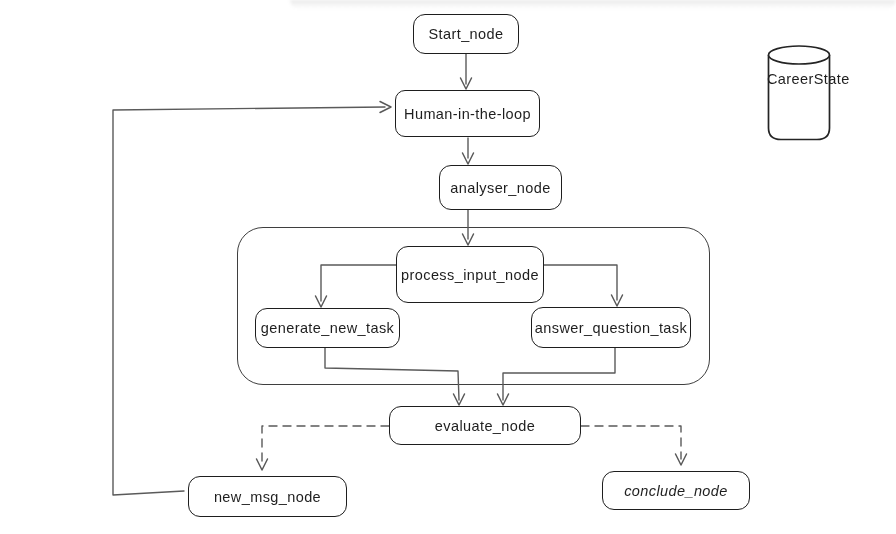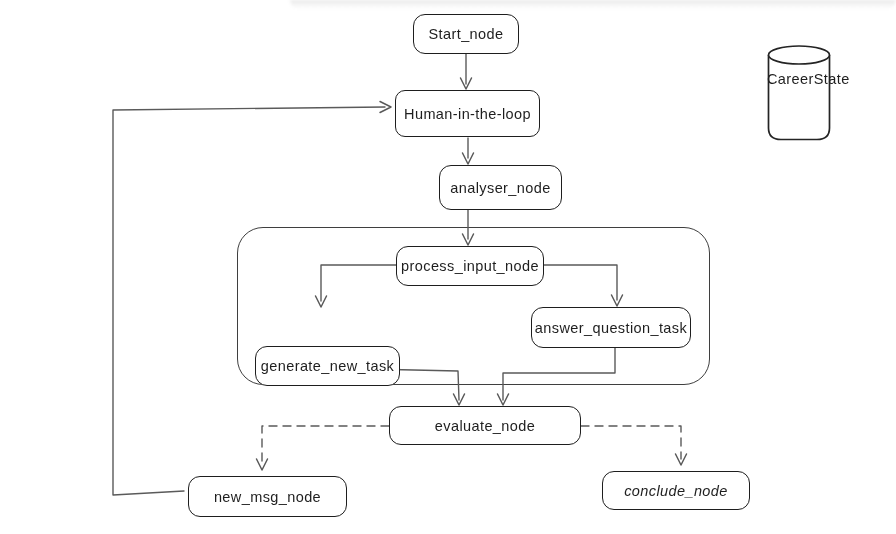--- a/index.html
+++ b/index.html
@@ -44,22 +44,22 @@
     align-items: center;
     justify-content: center;
     font-size: 14.5px;
     letter-spacing: 0.4px;
     color: #1e1e1e;
     white-space: nowrap;
   }
   .node-start            { left: 413px; top: 14px;  width: 106px; height: 40px; }
   .node-human            { left: 395px; top: 90px;  width: 145px; height: 47px; border-radius: 10px; }
   .node-analyser         { left: 407px; top: 165px; width: 123px; height: 45px; margin-left: 32px; }
-  .node-process          { left: 396px; top: 246px; width: 148px; height: 40px; }
-  .node-generate         { left: 255px; top: 308px; width: 145px; height: 40px; margin-top: 38px; }
+  .node-process          { left: 396px; top: 246px; width: 148px; height: 57px; }
+  .node-generate         { left: 255px; top: 308px; width: 145px; height: 40px; }
   .node-answer           { left: 531px; top: 307px; width: 160px; height: 41px; }
   .node-evaluate         { left: 389px; top: 406px; width: 192px; height: 39px; }
   .node-newmsg           { left: 188px; top: 476px; width: 159px; height: 41px; }
   .node-conclude         { left: 602px; top: 471px; width: 148px; height: 39px; font-style: italic; }
   .datastore {
     position: absolute;
     left: 767px; top: 44px;
     width: 64px; height: 97px;
   }
   .datastore svg { position: absolute; left: 0; top: 0; }

